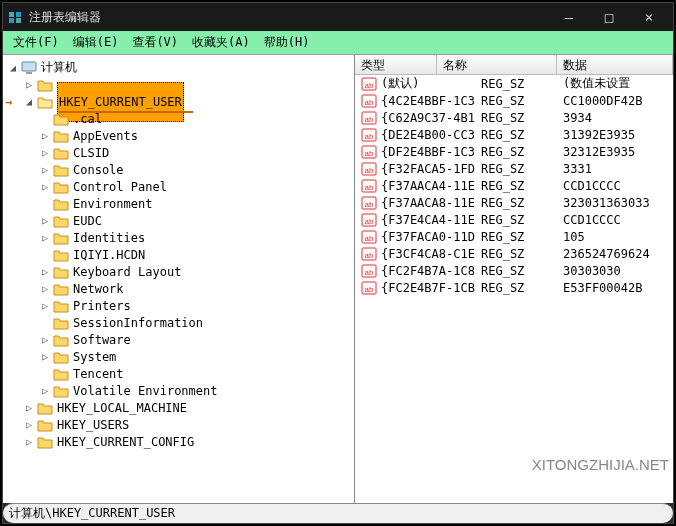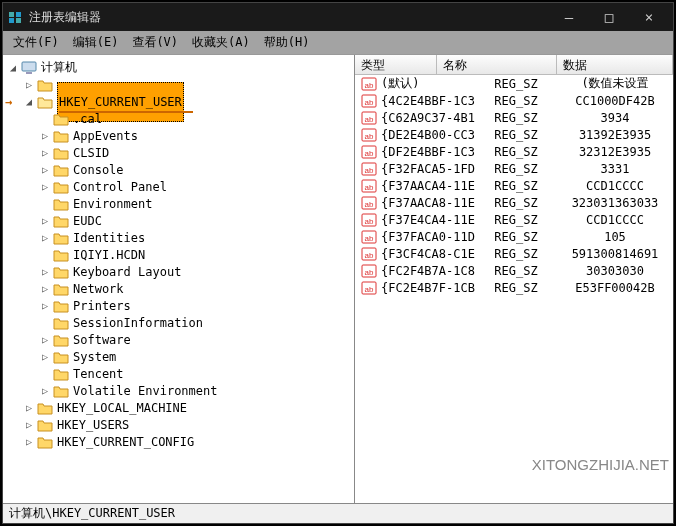--- a/index.html
+++ b/index.html
@@ -2,47 +2,47 @@
 <html><head>
 <meta charset="utf-8">
 <style>
   * { box-sizing: border-box; margin: 0; padding: 0; }
   body { font-family: "SimSun", "宋体", monospace; font-size: 12px; background: #000; width: 676px; height: 526px; overflow: hidden; position: relative; }
   .window { width: 672px; height: 522px; margin: 2px; background: #2a2a2a; display: flex; flex-direction: column; border: 1px solid #444; }
   .titlebar { height: 28px; background: #1a1a1a; display: flex; align-items: center; color: #ddd; padding: 0 4px; }
   .titlebar .appicon { width: 16px; height: 16px; margin-right: 6px; display: inline-flex; align-items: center; justify-content: center; }
   .titlebar .title { flex: 1; font-size: 12px; }
   .titlebar .btn { width: 40px; height: 20px; display: inline-flex; align-items: center; justify-content: center; color: #ccc; font-size: 14px; cursor: pointer; }
-  .menubar { height: 24px; background: #a3a3a3; border-bottom: 1px solid #999; display: flex; align-items: center; padding: 0 4px; gap: 2px; }
+  .menubar { height: 24px; background: #86efac; border-bottom: 1px solid #999; display: flex; align-items: center; padding: 0 4px; gap: 2px; }
   .menubar .menuitem { padding: 2px 6px; font-family: "SimSun", monospace; cursor: default; }
   .client { flex: 1; display: flex; background: #fff; min-height: 0; }
   .tree-pane { width: 352px; background: #fff; border-right: 1px solid #888; overflow: hidden; position: relative; }
   .list-pane { flex: 1; background: #fff; overflow: hidden; position: relative; }
   .list-header { height: 20px; background: linear-gradient(#fdfdfd,#e8e8e8); border-bottom: 1px solid #bbb; display: flex; }
   .list-header .col { border-right: 1px solid #bbb; padding: 2px 6px; font-size: 12px; }
-  .list-body { overflow: hidden; text-align: center; }
+  .list-body { overflow: hidden; }
   .row { display: flex; height: 17px; align-items: center; }
   .row .cell { padding: 0 6px; white-space: nowrap; overflow: hidden; font-family: "SimSun", monospace; font-size: 12px; }
   .val-icon { width: 16px; height: 14px; display: inline-flex; align-items: center; justify-content: center; margin-right: 4px; flex-shrink: 0; }
   .val-icon svg { width: 16px; height: 14px; }
   .col-name { width: 120px; display:flex; align-items:center; }
   .col-type { width: 82px; }
   .col-data { flex: 1; }
   .tree { padding: 4px 0; font-family: "SimSun", monospace; font-size: 12px; }
   .tree ul { list-style: none; padding-left: 16px; }
   .tree > ul { padding-left: 4px; }
   .node { display: flex; align-items: center; height: 17px; white-space: nowrap; }
   .expander { width: 12px; height: 12px; display: inline-flex; align-items: center; justify-content: center; margin-right: 2px; color: #555; cursor: pointer; font-size: 10px; }
   .expander.none { visibility: hidden; }
   .folder-icon { width: 16px; height: 14px; margin-right: 4px; display:inline-flex; align-items:center; justify-content:center; }
   .folder-icon svg { width:16px; height:14px; }
   .node-label { cursor: default; }
   .selected .node-label { background: #ffa000; border: 1px dotted #000; padding: 12px 1px; }
   .marker { position: absolute; color: #cc6600; font-weight: bold; }
-  .statusbar { height: 20px; background: #f0f0f0; border-top: 1px solid #888; padding: 2px 6px; font-family: "SimSun", monospace; font-size: 12px; display:flex; align-items:center; }
+  .statusbar { height: 20px; background: #f0f0f0; border-top: 1px solid #888; padding: 2px 6px; font-family: "SimSun", monospace; font-size: 12px; display:flex; align-items:center;border-radius:10px; }
   .orange-line { position: absolute; height: 2px; background: #cc6600; }
   .watermark { position: absolute; right: 4px; bottom: 30px; color: #888; font-size: 15px; font-family: sans-serif; pointer-events:none; }
 </style>
 </head>
 <body>
 
 <div class="window">
 
   <div class="titlebar">
     <span class="appicon">
@@ -476,21 +476,21 @@
             <div class="cell col-name">
               <span class="val-icon">
                 <svg viewBox="0 0 16 14">
                   <rect x="1" y="1" width="14" height="12" rx="1" fill="#fff" stroke="#d33"></rect>
                   <text x="8" y="11" font-size="8" text-anchor="middle" fill="#d33" font-family="sans-serif">ab</text>
                 </svg>
               </span>
               <span>{F3CF4CA8-C1E...</span>
             </div>
             <div class="cell col-type">REG_SZ</div>
-            <div class="cell col-data">591300814691</div>
+            <div class="cell col-data">236524769624</div>
           </div>
           <div class="row">
             <div class="cell col-name">
               <span class="val-icon">
                 <svg viewBox="0 0 16 14">
                   <rect x="1" y="1" width="14" height="12" rx="1" fill="#fff" stroke="#d33"></rect>
                   <text x="8" y="11" font-size="8" text-anchor="middle" fill="#d33" font-family="sans-serif">ab</text>
                 </svg>
               </span>
               <span>{FC2F4B7A-1C8...</span>

